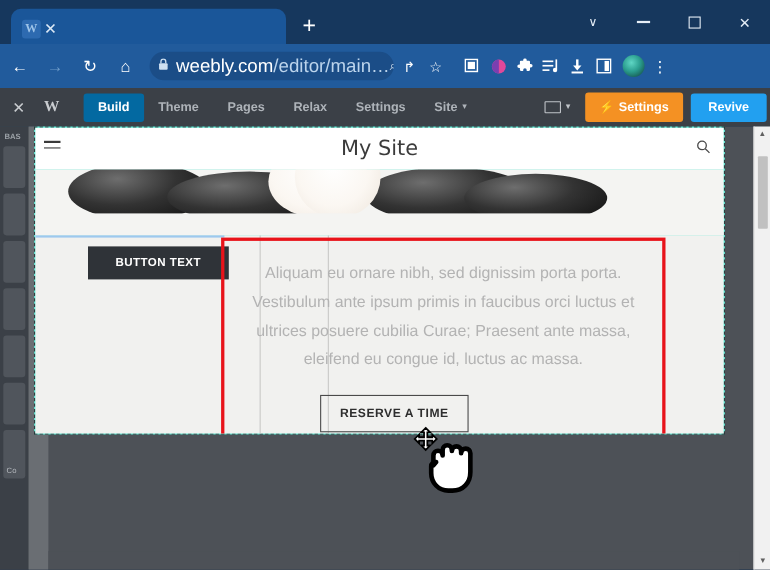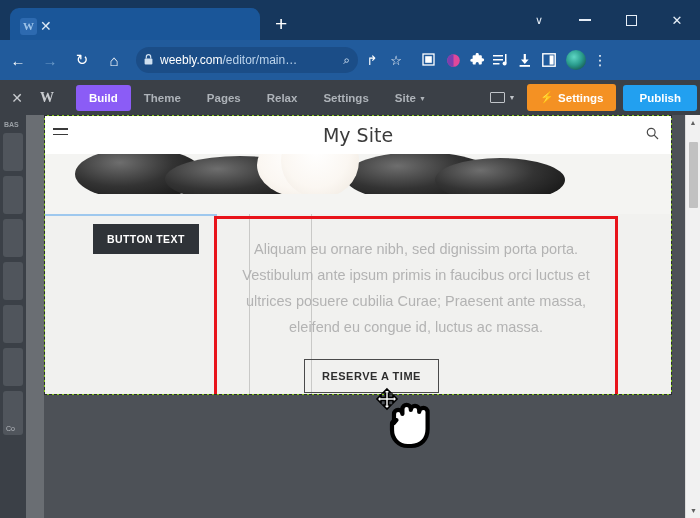--- a/index.html
+++ b/index.html
@@ -55,21 +55,21 @@
     width: 28px; height: 28px; margin-left: 4px; color: #ffffff;
     display: flex; align-items: center; justify-content: center; font-size: 15px;
   }
   .tb-ico.dim { color: #6d9bc9; }
   .omnibox {
     flex: 0 0 auto; width: 222px; height: 26px; margin-left: 8px;
     background: #1b4d87; border-radius: 13px;
     display: flex; align-items: center; padding: 0 8px; overflow: hidden;
   }
   .lock { font-size: 10px; color: #cfe0f1; margin-right: 7px; }
-  .url { font-size: 12px; color: #bcd4ec; white-space: nowrap; }
+  .url { font-size: 17px; color: #bcd4ec; white-space: nowrap; }
   .url b { color: #ffffff; font-weight: normal; }
   .omni-search { margin-left: auto; font-size: 12px; color: #d4e4f4; }
   .tb-right { display: flex; align-items: center; margin-left: 2px; }
   .ext { width: 24px; height: 28px; display: flex; align-items: center;
          justify-content: center; color: #ffffff; font-size: 13px; }
   .avatar {
     width: 20px; height: 20px; border-radius: 50%;
     background: radial-gradient(circle at 40% 35%, #5fd6c4 0%, #2b9e8f 45%, #0d3b36 100%);
     margin: 0 5px;
   }
@@ -83,21 +83,21 @@
   .wbar-x { width: 34px; text-align: center; color: #c9ccd0; font-size: 14px; }
   .wlogo {
     width: 26px; color: #c9ccd0; font-size: 14px; font-weight: bold;
     font-family: "Liberation Serif", serif; text-align: center;
   }
   .wnav { display: flex; align-items: center; margin-left: 16px; }
   .wnav-item {
     color: #aeb3b9; font-size: 11.5px; font-weight: bold;
     padding: 7px 13px; border-radius: 3px; white-space: nowrap;
   }
-  .wnav-item.active { background: #8b5cf6; color: #ffffff; }
+  .wnav-item.active { background: #0369a1; color: #ffffff; }
   .caret { font-size: 7px; margin-left: 3px; vertical-align: middle; }
   .wbar-right { margin-left: auto; display: flex; align-items: center; padding-right: 3px; }
   .device-ico { color: #c0c4c9; display: flex; align-items: center; margin: 0 12px 0 6px; }
   .device-ico .mon { width: 15px; height: 11px; border: 1.6px solid #c0c4c9; border-radius: 1px; }
   .btn-upgrade {
     background: #f49123; color: #fff; font-size: 11.5px; font-weight: bold;
     padding: 7px 13px; border-radius: 3px; display: flex; align-items: center;
   }
   .bolt { font-size: 11px; margin-right: 4px; }
   .btn-publish {
@@ -124,22 +124,22 @@
     content: "Co"; position: absolute; left: 3px; bottom: 3px;
     color: #b7bbc0; font-size: 7px;
   }
   .sb-cover {
     position: absolute; left: 26px; top: 0; width: 18px; height: 403px;
     background: #6a6e73;
   }
 
   
   .canvas {
-    position: absolute; left: 44px; top: 0; width: 628px; height: 280px;
-    background: #84cc16; border: 1px dashed #2a2d31;
+    position: absolute; left: 31px; top: 0; width: 628px; height: 280px;
+    background: #5eead4; border: 1px dashed #2a2d31;
     overflow: hidden;
   }
   .site-header {
     height: 38px; background: #ffffff; position: relative;
     display: flex; align-items: center;
   }
   .hamburger { position: absolute; left: 8px; top: 12px; width: 15px; }
   .hamburger span { display: block; height: 1.5px; background: #3a3a3a; margin-bottom: 4px; }
   .site-title {
     width: 100%; text-align: center; font-size: 19px; color: #3b3b3b;
@@ -165,21 +165,21 @@
     padding: 10px 0 14px 0; letter-spacing: .2px;
   }
 
   .content-row { position: relative; background: #f1f1ef; height: 230px; }
   .drop-line {
     position: absolute; left: 0; top: 0; width: 172px; height: 2px; background: #9ec8ee;
   }
   .btn-dark {
     position: absolute; left: 48px; top: 10px;
     background: #2f3338; color: #ffffff; font-size: 10.5px; font-weight: bold;
-    padding: 9px 14px; letter-spacing: .4px;
+    padding: 9px 25px; letter-spacing: .4px;
   }
   .col-guide { position: absolute; top: 0; width: 1px; height: 230px; background: #c9c9c7; }
 
   .dragbox {
     position: absolute; left: 169px; top: 2px; width: 404px; height: 202px;
     border: 3px solid #e8131a;
   }
   .lorem {
     position: absolute; left: 176px; top: 22px; width: 390px;
     text-align: center; font-family: Liberation Sans, sans-serif;
@@ -315,21 +315,21 @@
     </div>
     <div class="wbar-right">
       <div class="device-ico">
         <div class="mon"></div>
         <span class="caret">▼</span>
       </div>
       <div class="btn-upgrade">
         <span class="bolt">⚡</span>
         <span>Settings</span>
       </div>
-      <div class="btn-publish">Publish</div>
+      <div class="btn-publish">Revive</div>
     </div>
   </div>
 
   <div class="editor-body">
 
     <div class="sidebar">
       <div class="sb-label">BAS</div>
       <div class="sb-tile"></div>
       <div class="sb-tile"></div>
       <div class="sb-tile"></div>

